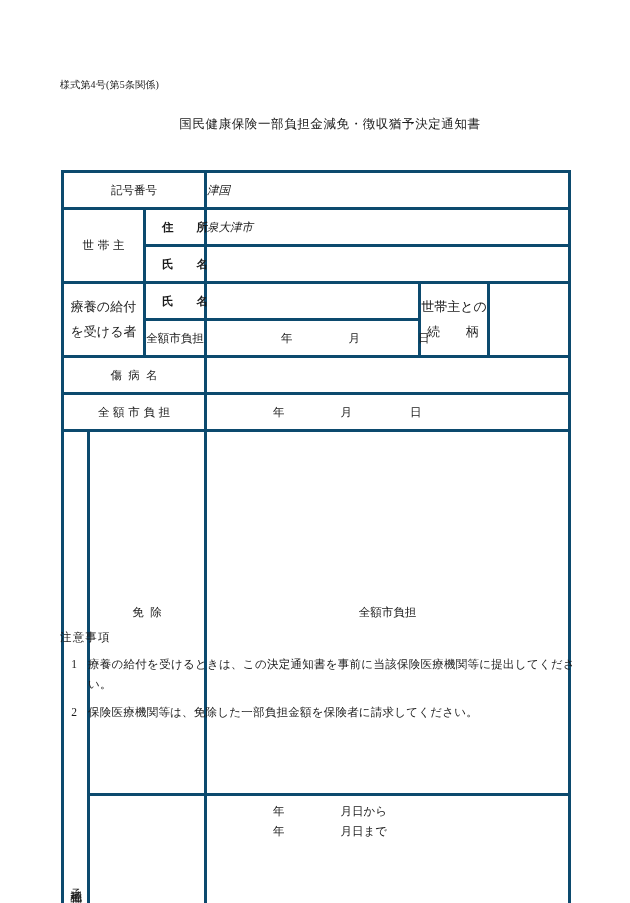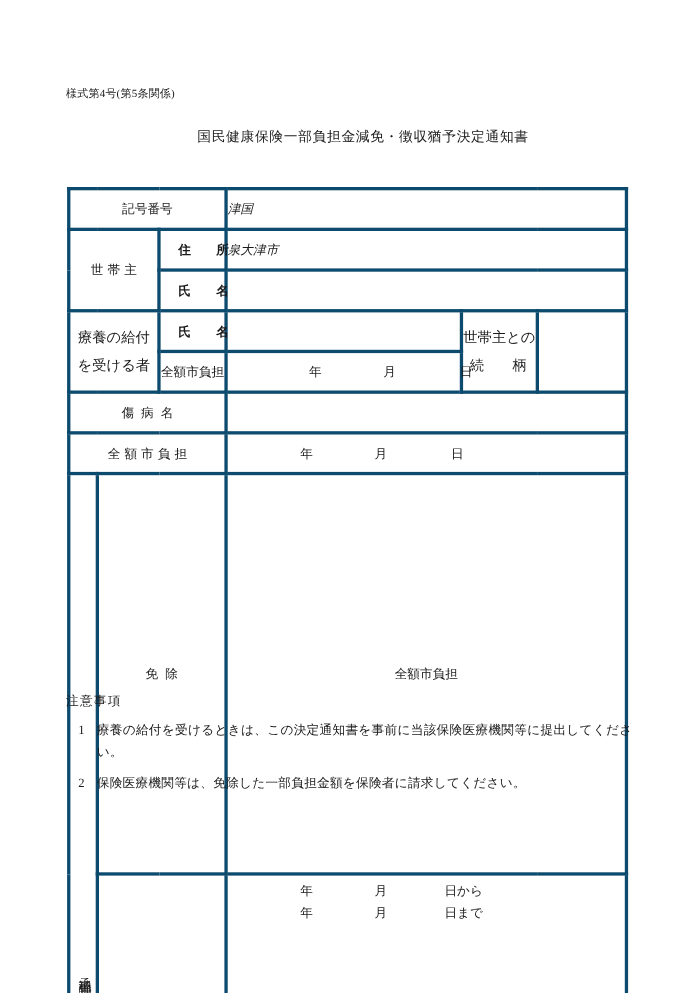--- a/index.html
+++ b/index.html
@@ -136,21 +136,21 @@
     padding: 5px 0 4px 0;
     box-sizing: border-box;
   }
   .period-line {
     display: flex;
     white-space: nowrap;
     line-height: 1.75;
   }
   .period-line .y { margin-left: 66px; }
   .period-line .m { margin-left: 56px; }
-  .period-line .d { margin-left: 52px; }
+  .period-line .d { }
 
   .zengaku {
     text-align: center;
     white-space: nowrap;
   }
 
   
   .notes {
     position: absolute;
     left: 60px;

